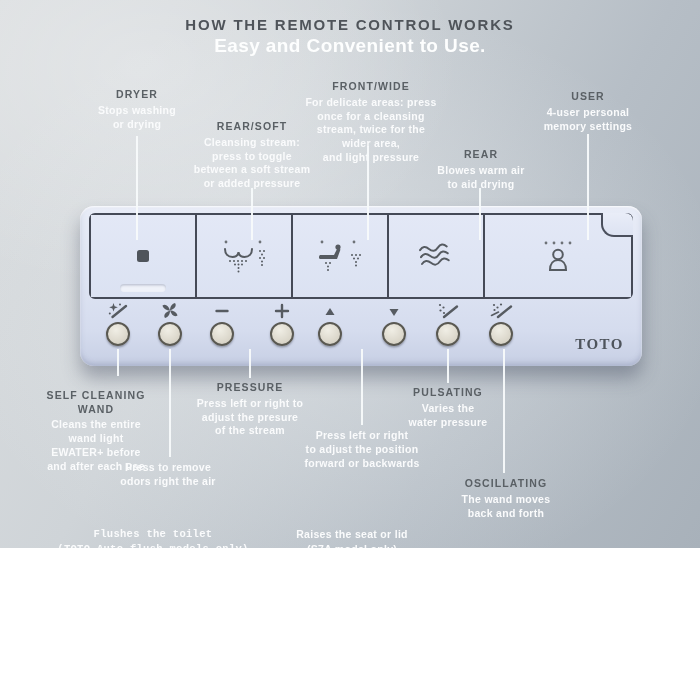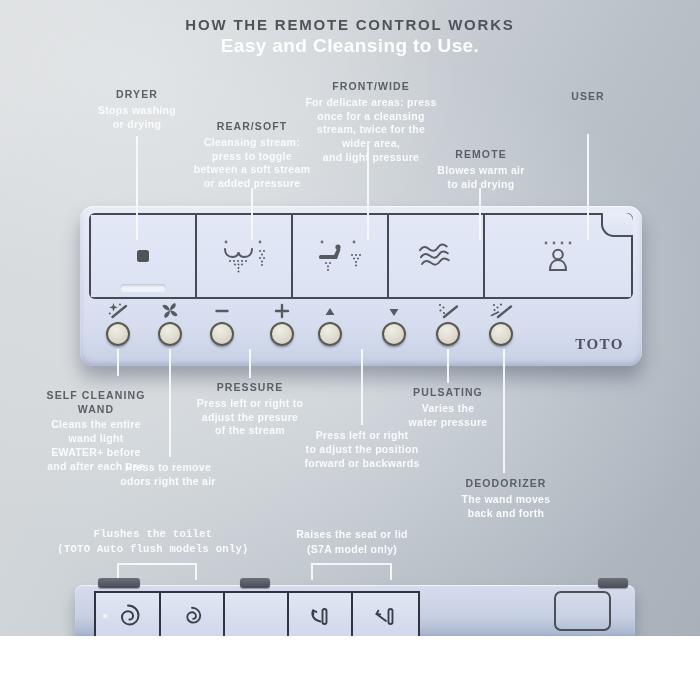--- a/index.html
+++ b/index.html
@@ -1,17 +1,17 @@
 <!DOCTYPE html>
 <html><head>
 <meta charset="utf-8">
 <style>
   html,body{margin:0;padding:0;}
   .canvas{
-    position:relative;width:700px;height:636px;overflow:hidden;
+    position:relative;width:700px;height:548px;overflow:hidden;
     font-family:"Liberation Sans",sans-serif;
     background:
       radial-gradient(ellipse 460px 320px at 20% 12%, rgba(255,255,255,0.30), rgba(255,255,255,0) 70%),
       radial-gradient(ellipse 520px 400px at 48% 55%, rgba(238,241,243,0.45), rgba(238,241,243,0) 75%),
       linear-gradient(118deg,#dbdee0 0%,#cfd4d8 35%,#b6bec6 68%,#a8b1ba 100%);
   }
   .title{position:absolute;left:0;right:0;top:16px;text-align:center;
     color:#4f545a;font-size:15px;font-weight:bold;letter-spacing:1.8px;}
   .subtitle{position:absolute;left:0;right:0;top:35px;text-align:center;
     color:#fdfefe;font-size:19px;font-weight:bold;letter-spacing:0.4px;}
@@ -68,21 +68,21 @@
   .irwin{position:absolute;left:479px;top:6px;width:57px;height:40px;border-radius:7px;
     border:2px solid #4a4f58;box-sizing:border-box;background:rgba(255,255,255,0.05);}
   .rot90{transform:rotate(-90deg);display:block;}
 </style>
 </head>
 <body>
 
 <div class="canvas">
 
   <div class="title">HOW THE REMOTE CONTROL WORKS</div>
-  <div class="subtitle">Easy and Cleansing to Use.</div>
+  <div class="subtitle">Easy and Convenient to Use.</div>
 
   <div class="callout" style="left:67px;top:88px;width:140px;">
     <div class="ct">DRYER</div>
     <div class="cd">Stops washing
 or drying</div>
   </div>
   <div class="callout" style="left:172px;top:120px;width:160px;">
     <div class="ct">REAR/SOFT</div>
     <div class="cd">Cleansing stream:
 press to toggle
@@ -91,26 +91,28 @@
   </div>
   <div class="callout" style="left:283px;top:80px;width:176px;">
     <div class="ct">FRONT/WIDE</div>
     <div class="cd">For delicate areas: press
 once for a cleansing
 stream,  twice for the
 wider area,
 and light pressure</div>
   </div>
   <div class="callout" style="left:420px;top:148px;width:122px;">
-    <div class="ct">REMOTE</div>
+    <div class="ct">REAR</div>
     <div class="cd">Blowes warm air
 to aid drying</div>
   </div>
   <div class="callout" style="left:526px;top:90px;width:124px;">
     <div class="ct">USER</div>
+    <div class="cd">4-user personal
+memory settings</div>
   </div>
 
   <div class="remote">
     <div class="bigrow">
       <div class="bigbtn b" style="width:106px;">
         <div class="stop-square"></div>
         <div class="stop-groove"></div>
       </div>
       <div class="bigbtn b" style="width:96px;">
         <svg width="52" height="34" viewBox="0 0 52 34">
@@ -314,21 +316,21 @@
     <div class="cd">Press left or right
 to adjust the position
 forward or backwards</div>
   </div>
   <div class="callout" style="left:383px;top:386px;width:130px;">
     <div class="ct">PULSATING</div>
     <div class="cd">Varies the
 water pressure</div>
   </div>
   <div class="callout" style="left:431px;top:477px;width:150px;">
-    <div class="ct">DEODORIZER</div>
+    <div class="ct">OSCILLATING</div>
     <div class="cd">The wand moves
 back and forth</div>
   </div>
 
   <div class="note" style="left:33px;top:527px;width:240px;font-family:Liberation Mono, monospace;">Flushes the toilet
 (TOTO Auto flush models only)</div>
   <div class="note" style="left:252px;top:527px;width:200px;">Raises the seat or lid
 (S7A model only)</div>
   <div class="bracket" style="left:117px;top:563px;width:76px;"></div>
   <div class="bracket" style="left:311px;top:563px;width:77px;"></div>

